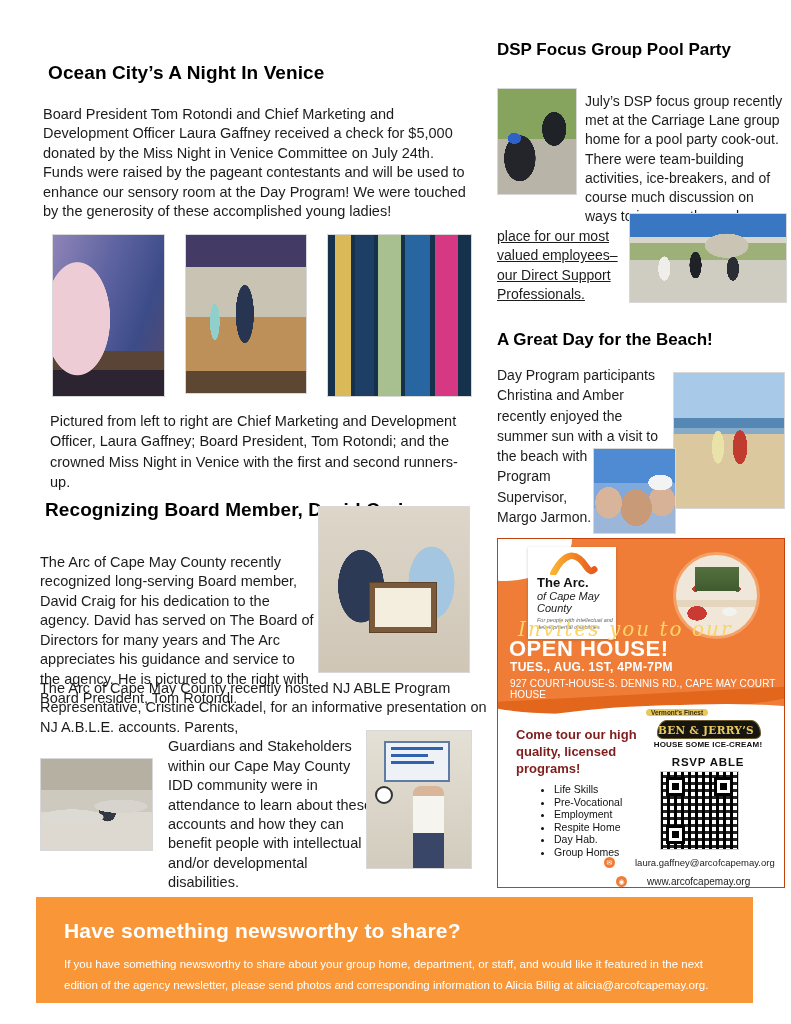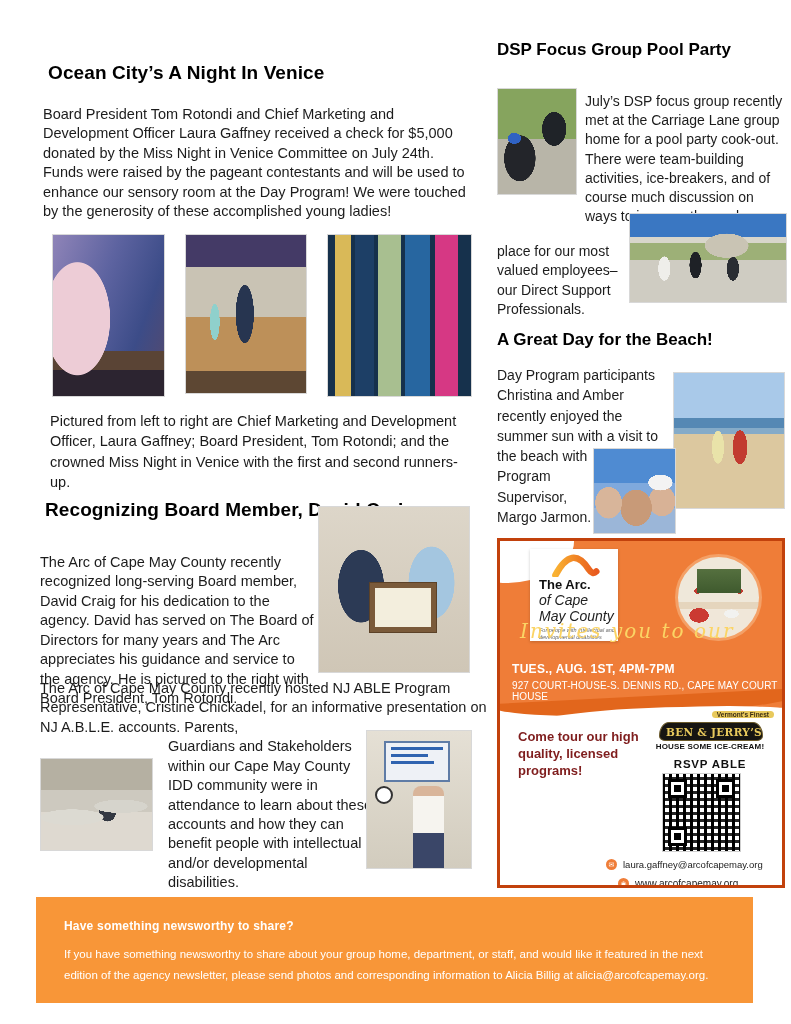--- a/index.html
+++ b/index.html
@@ -58,21 +58,21 @@
   #ph-able2 { position:absolute; right:16px; top:64px; width:106px; height:139px; background:linear-gradient(#e5e0d5,#d2ccbe); }
   #ph-able2 .screen { position:absolute; left:16%; top:7%; width:64%; height:30%; background:#eef1f6; border:2px solid #5f7ca6; }
   #ph-able2 .screen i { display:block; margin:4px 5px; height:3px; background:#2f63b0; }
   #ph-able2 .presenter { position:absolute; left:44%; top:40%; width:30%; height:62%; background:linear-gradient(#d9b59a 0 12%, #f6f4ef 12% 55%, #3a4668 55%); border-radius:8px 8px 0 0; }
   #ph-able2 .clock { position:absolute; left:8%; top:40%; width:18px; height:18px; border-radius:50%; background:#fff; border:2px solid #333; }
 
   
   .sec-dsp { position:absolute; left:497px; top:40px; width:290px; }
   .sec-dsp p.body { font-size:14px; line-height:1.37; }
   .sec-dsp p.p1 { margin:32px 0 0 88px; }
-  .sec-dsp p.p2 { margin-top:16px; width:126px; }
+  .sec-dsp p.p2 { margin-top:1px; width:126px;text-decoration:underline; }
   #ph-dsp1 { position:absolute; left:0; top:48px; width:80px; height:107px;
     background-image:
       radial-gradient(11px 9px at 21% 47%, #2f62c4 0 60%, rgba(0,0,0,0) 61%),
       radial-gradient(26px 38px at 28% 66%, #23252a 0 60%, rgba(0,0,0,0) 61%),
       radial-gradient(20px 28px at 72% 38%, #1f2328 0 60%, rgba(0,0,0,0) 61%),
       linear-gradient(to bottom, #86a45e 0 48%, #b8b5a8 48%); }
   #ph-dsp2 { position:absolute; right:0; top:173px; width:158px; height:90px;
     background-image:
       radial-gradient(36px 20px at 62% 36%, #c9c4b4 0 60%, rgba(0,0,0,0) 61%),
       radial-gradient(10px 20px at 22% 62%, #efeeea 0 60%, rgba(0,0,0,0) 61%),
@@ -92,66 +92,66 @@
       linear-gradient(to bottom, #a9c9e9 0 33%, #5588b4 33% 41%, #85abc8 41% 45%, #dcc89f 45%); }
   #ph-selfie { position:absolute; left:96px; top:118px; width:83px; height:86px;
     background-image:
       radial-gradient(20px 13px at 82% 40%, #f3f3f3 0 60%, rgba(0,0,0,0) 61%),
       radial-gradient(22px 26px at 18% 64%, #d8b59a 0 60%, rgba(0,0,0,0) 61%),
       radial-gradient(26px 30px at 52% 70%, #c89a78 0 60%, rgba(0,0,0,0) 61%),
       radial-gradient(22px 25px at 84% 62%, #d8b296 0 60%, rgba(0,0,0,0) 61%),
       linear-gradient(to bottom, #4f8bd2 0 40%, #7fa9dd 40% 70%, #9bb6d8 70%); }
 
   
-  .flyer { position:absolute; left:497px; top:538px; width:288px; height:350px; background:#fff; border:3px solid #c2410c; overflow:hidden; }
+  .flyer { position:absolute; left:497px; top:538px; width:288px; height:350px; background:#fff; border:1px solid #c2410c; overflow:hidden; }
   .flyer-top { position:absolute; left:0; top:0; width:100%; height:168px; background:#EF7D38; }
   .flyer-top .notch { position:absolute; left:-46px; top:-30px; width:120px; height:72px; background:#fff; border-radius:0 0 60% 45%; }
   .flyer-wave { position:absolute; left:-12px; top:155px; width:320px; height:18px; background:#E2661C; border-radius:0 0 45% 55% / 0 0 16px 20px; transform:rotate(-3deg); }
   .flyer-white-curve { position:absolute; left:-12px; top:167px; width:320px; height:30px; background:#fff; border-radius:45% 55% 0 0 / 22px 14px 0 0; transform:rotate(-3deg); }
   .logo-box { position:absolute; left:30px; top:8px; width:88px; height:92px; background:#fff; text-align:center; padding-top:2px; box-shadow:0 1px 3px rgba(0,0,0,.2); }
   .logo-box svg { display:block; margin:0 auto; }
   .logo-name { font-size:13px; font-weight:bold; color:#111; text-align:left; margin-left:9px; }
-  .logo-sub { font-size:14px; font-style:italic; color:#222; text-align:left; margin-left:9px; }
+  .logo-sub { font-size:11px; font-style:italic; color:#222; text-align:left; margin-left:9px; }
   .logo-tag { font-size:5.5px; font-style:italic; color:#666; text-align:left; margin:3px 0 0 9px; line-height:1.3; }
   .flyer-circle { position:absolute; left:175px; top:13px; width:87px; height:87px; border-radius:50%; border:3px solid #f4a066; overflow:hidden;
     background-image:
       linear-gradient(#55703f,#3f5a2e),
       radial-gradient(5px 5px at 24% 42%, #c23b30 0 60%, rgba(0,0,0,0) 61%),
       radial-gradient(5px 5px at 76% 42%, #c23b30 0 60%, rgba(0,0,0,0) 61%),
       radial-gradient(16px 12px at 26% 72%, #cb3a32 0 60%, rgba(0,0,0,0) 61%),
       radial-gradient(12px 7px at 66% 70%, #f2f2f0 0 60%, rgba(0,0,0,0) 61%),
       linear-gradient(to bottom, #efe8da 0 55%, #e5d5bd 55% 64%, #f0e7d9 64%);
     background-size:44px 24px,100% 100%,100% 100%,100% 100%,100% 100%,100% 100%;
     background-position:center 12px,0 0,0 0,0 0,0 0,0 0; background-repeat:no-repeat; }
   .invite-script { position:absolute; left:20px; top:78px; font-family:"DejaVu Serif", serif; font-style:italic; font-size:20px; letter-spacing:2px; color:#FBD464; white-space:nowrap; }
   .flyer-headline { position:absolute; left:11px; top:97px; font-size:22px; font-weight:800; color:#fff; letter-spacing:.5px; }
   .flyer-datetime { position:absolute; left:12px; top:121px; font-size:12px; font-weight:bold; color:#fff; letter-spacing:.3px; }
   .flyer-address { position:absolute; left:12px; top:139px; font-size:10px; font-weight:normal; color:#fff; letter-spacing:.1px; }
   .flyer-bottom { position:absolute; left:0; top:170px; width:100%; height:180px; }
   .tour-text { position:absolute; left:18px; top:18px; width:122px; font-size:13px; font-weight:bold; color:#7f1d1d; line-height:1.3; }
   .programs { position:absolute; left:44px; top:74px; font-size:10.5px; line-height:12.6px; color:#111; padding-left:12px; }
-  .bj { position:absolute; left:148px; top:-8px; width:126px; text-align:right; }
+  .bj { position:absolute; left:148px; top:-8px; width:126px; text-align:left; }
   .bj-top { font-size:6.5px; font-weight:bold; color:#3a2c12; background:#e8c95c; display:inline-block; padding:0 5px; border-radius:4px; }
   .bj-arch { margin:1px auto 0; width:104px; background:#171512; color:#e8c95c; font-family:"DejaVu Serif", serif; font-weight:bold; font-size:10.5px; border-radius:10px 10px 6px 6px / 14px 14px 5px 5px; padding:3px 0 2px; letter-spacing:.3px; border:1px solid #6b5a2c; }
   .icecream { position:absolute; left:140px; top:31px; width:140px; text-align:center; font-size:8px; font-weight:bold; color:#111; letter-spacing:.2px; }
   .rsvp { position:absolute; left:140px; top:47px; width:140px; text-align:center; font-size:11.5px; font-weight:bold; color:#111; letter-spacing:.8px; }
   .qr { position:absolute; left:162px; top:62px; width:79px; height:79px; border:1px solid #cfcfcf; background:
       repeating-linear-gradient(0deg, rgba(0,0,0,.85) 0 3px, rgba(0,0,0,0) 3px 7px),
       repeating-linear-gradient(90deg, #000 0 3px, #fff 3px 7px);
       background-position:6px 6px; padding:6px; }
   .qr .fp { position:absolute; width:19px; height:19px; background:#000; box-shadow: inset 0 0 0 3px #000, inset 0 0 0 6px #fff; }
   .qr .fp1 { left:5px; top:5px; } .qr .fp2 { right:5px; top:5px; } .qr .fp3 { left:5px; bottom:5px; }
-  .contact-row { position:absolute; display:flex; align-items:center; gap:6px; font-size:9.5px; color:#222; }
+  .contact-row { position:absolute; display:flex; align-items:center; gap:20px; font-size:9.5px; color:#222; }
   .row-email { left:106px; top:148px; }
   .row-web  { left:118px; top:167px; font-size:10px; }
   .cicon { width:11px; height:11px; border-radius:50%; background:#EF7D38; color:#fff; font-size:7px; line-height:11px; text-align:center; flex:0 0 auto; }
 
   
   .footer { position:absolute; left:36px; top:897px; width:717px; height:106px; background:#F89638; color:#fff; padding:22px 28px; }
-  .footer h3 { font-size:12px; font-weight:bold; letter-spacing:.2px; }
+  .footer h3 { font-size:21px; font-weight:bold; letter-spacing:.2px; }
   .footer p { margin-top:11px; font-size:11.5px; line-height:1.85; font-weight:400; width:660px; }
 </style>
 </head>
 <body>
 
 <div class="page">
 
   <section class="sec-venice">
     <h2 class="sec-title">Ocean City’s A Night In Venice</h2>
     <p class="body">Board President Tom Rotondi and Chief Marketing and Development Officer Laura Gaffney received a check for $5,000 donated by the Miss Night in Venice Committee on July 24th. Funds were raised by the pageant contestants and will be used to enhance our sensory room at the Day Program! We were touched by the generosity of these accomplished young ladies!</p>
@@ -215,27 +215,36 @@
           </linearGradient>
             </defs>
           <path d="M10 26 Q 28 -8 46 20 Q 50 26 54 22" fill="none" stroke="url(#arcg)" stroke-width="7" stroke-linecap="round"></path>
         </svg>
         <div class="logo-name">The Arc.</div>
         <div class="logo-sub">of Cape May County</div>
         <div class="logo-tag">For people with intellectual and developmental disabilities</div>
       </div>
       <div class="flyer-circle"></div>
       <div class="invite-script">Invites you to our</div>
+      <div class="flyer-headline">OPEN HOUSE!</div>
       <div class="flyer-datetime">TUES., AUG. 1ST, 4PM-7PM</div>
       <div class="flyer-address">927 COURT-HOUSE-S. DENNIS RD., CAPE MAY COURT HOUSE</div>
       <div class="flyer-wave"></div>
       <div class="flyer-white-curve"></div>
     </div>
     <div class="flyer-bottom">
       <div class="tour-text">Come tour our high quality, licensed programs!</div>
+      <ul class="programs">
+          <li>Life Skills</li>
+          <li>Pre-Vocational</li>
+          <li>Employment</li>
+          <li>Respite Home</li>
+          <li>Day Hab.</li>
+          <li>Group Homes</li>
+        </ul>
       <div class="bj">
         <div class="bj-top">Vermont’s Finest</div>
         <div class="bj-arch">BEN &amp; JERRY’S</div>
       </div>
       <div class="icecream">HOUSE SOME ICE-CREAM!</div>
       <div class="rsvp">RSVP ABLE</div>
       <div class="qr">
         <div class="fp fp1"></div>
         <div class="fp fp2"></div>
         <div class="fp fp3"></div>

